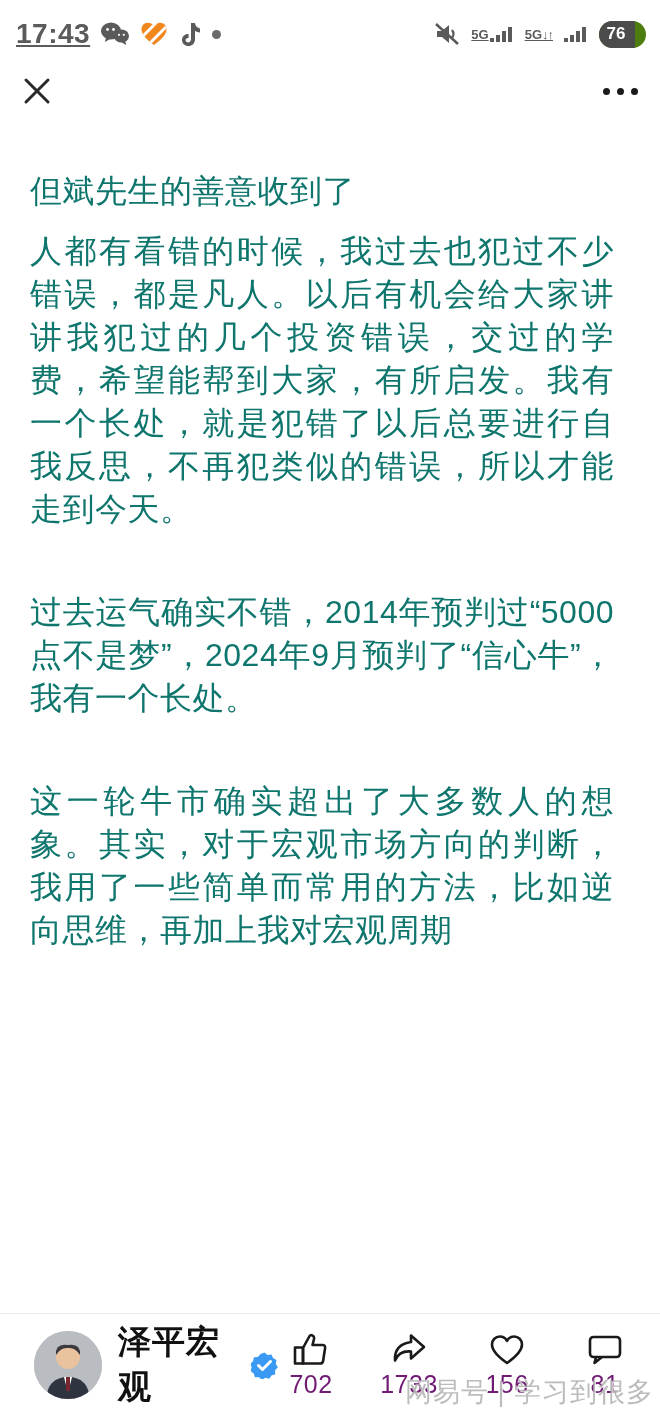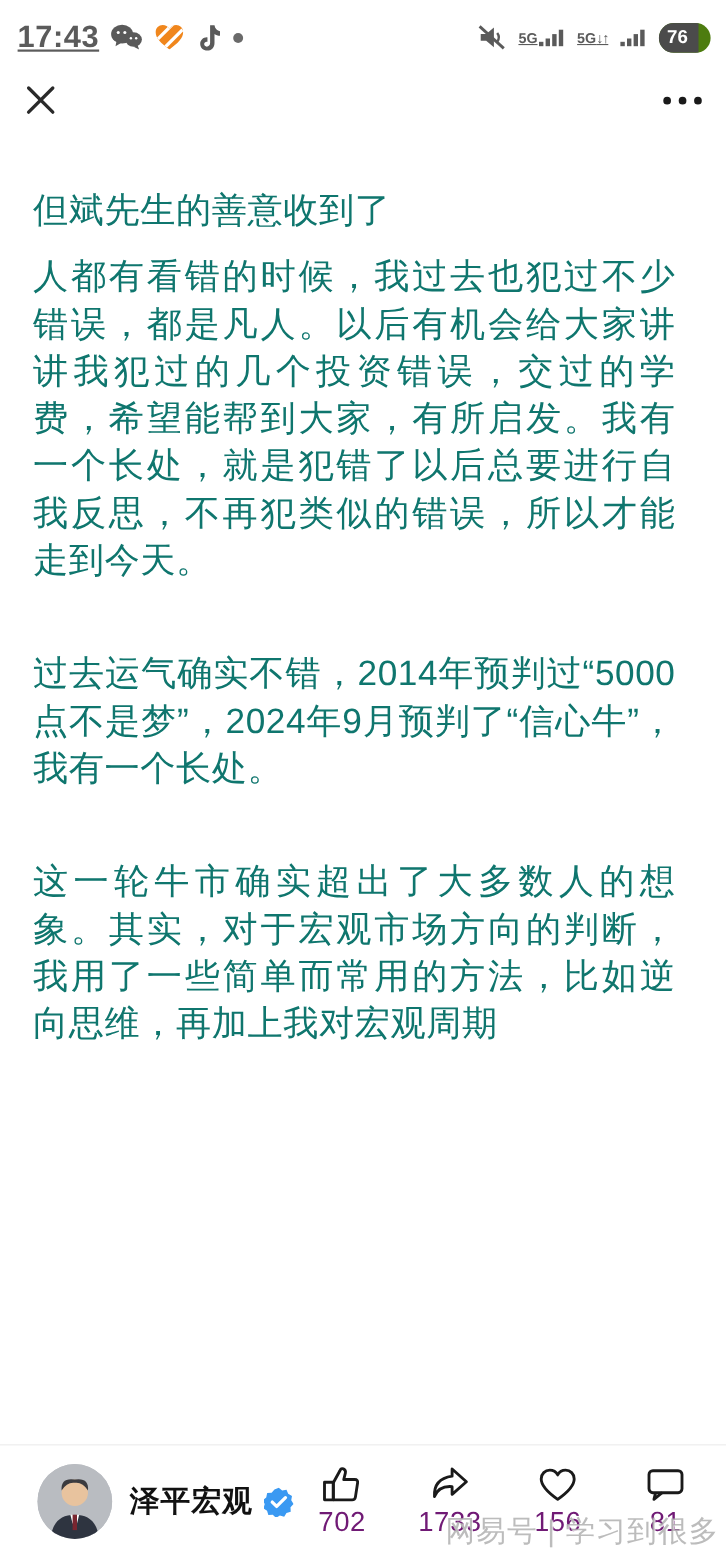--- a/index.html
+++ b/index.html
@@ -44,21 +44,21 @@
     text-underline-offset:8px;
   }
   
   .footer{
     position:absolute; left:0; right:0; bottom:0; height:103px;
     background:#fff; border-top:1px solid #ececec;
     display:flex; align-items:center; padding:0 18px 0 34px;
   }
   .avatar{ width:68px; height:68px; border-radius:50%; overflow:hidden; background:#b9bcc1; flex:0 0 auto; }
   .author{ display:flex; align-items:center; gap:10px; margin-left:16px; }
-  .author-name{ font-size:27px; font-weight:700; color:#111; letter-spacing:1px; }
+  .author-name{ font-size:33px; font-weight:700; color:#111; letter-spacing:1px; }
   .actions{ margin-left:auto; display:flex; gap:32px; padding-right:4px; }
   .action{ display:flex; flex-direction:column; align-items:center; width:66px; gap:2px; }
   .action .cnt{ font-size:25px; color:#701a75; letter-spacing:.5px; }
   .watermark{
     position:absolute; right:6px; bottom:6px; z-index:5;
     font-size:27px; letter-spacing:1px; color:rgba(171,171,171,.8);
     text-shadow:1px 1px 0 rgba(255,255,255,.8); white-space:nowrap;
   }
   svg{ display:block; }
 </style>

